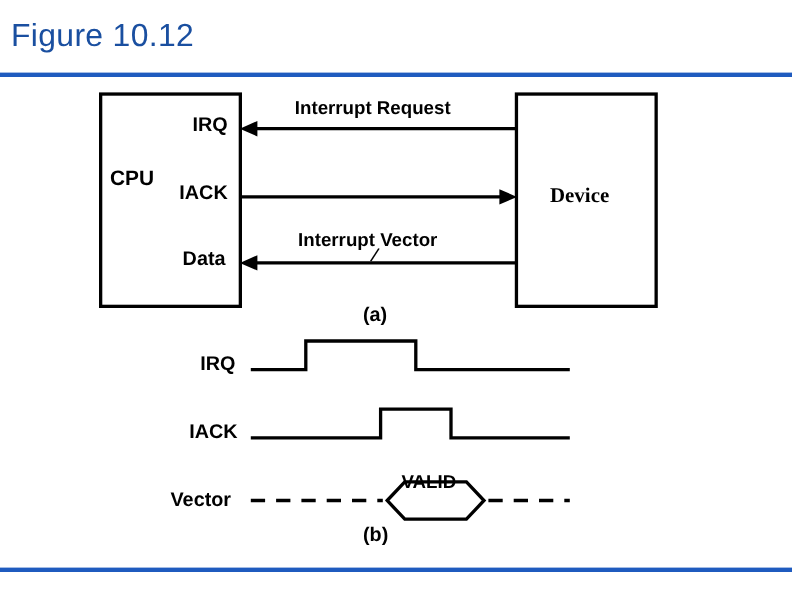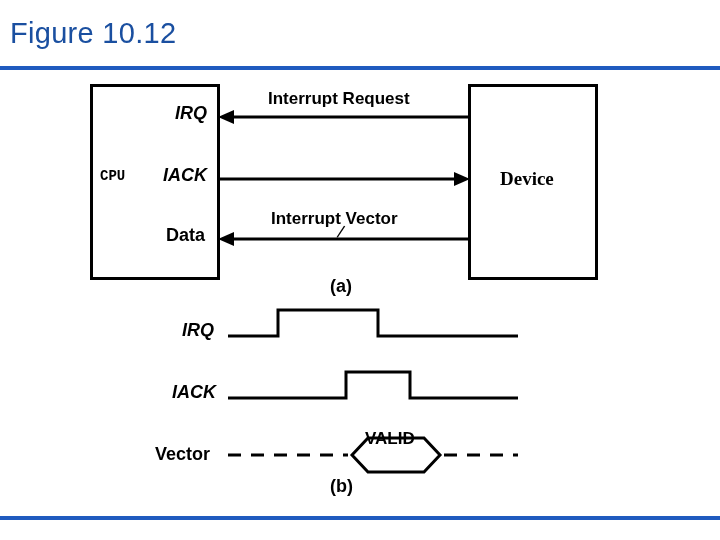--- a/index.html
+++ b/index.html
@@ -65,40 +65,39 @@
     box-sizing: border-box;
   }
   .lbl {
     position: absolute;
     font-family: "Liberation Sans", sans-serif;
     font-weight: bold;
     color: #000;
     white-space: nowrap;
   }
   .lbl-ital {
-    font-style: italic;
   }
   svg.arrow {
     position: absolute;
     overflow: visible;
   }
 </style>
 </head>
 <body>
 
 <div id="slide">
 
   <div id="title">Figure 10.12</div>
   <div id="rule-top"></div>
   <div id="rule-bottom"></div>
 
   <div id="figure">
 
     <div class="box" style="left:90px; top:14px; width:130px; height:196px;"></div>
-    <div class="lbl" style="left:100px; top:98px; font-size:14px;font-family:Liberation Mono, monospace;">CPU</div>
+    <div class="lbl" style="left:100px; top:82px; font-size:19px;">CPU</div>
 
     <div class="box" style="left:468px; top:14px; width:130px; height:196px;"></div>
     <div class="lbl" style="left:500px; top:98px; font-size:19px;font-family:Liberation Serif, serif;">Device</div>
 
     <div class="lbl lbl-ital" style="left:175px; top:33px; font-size:18px;">IRQ</div>
     <div class="lbl lbl-ital" style="left:163px; top:95px; font-size:18px;">IACK</div>
     <div class="lbl" style="left:166px; top:155px; font-size:18px;">Data</div>
 
     <div class="lbl" style="left:268px; top:19px; font-size:17px;">Interrupt Request</div>
     <div class="lbl" style="left:271px; top:139px; font-size:17px;">Interrupt Vector</div>

